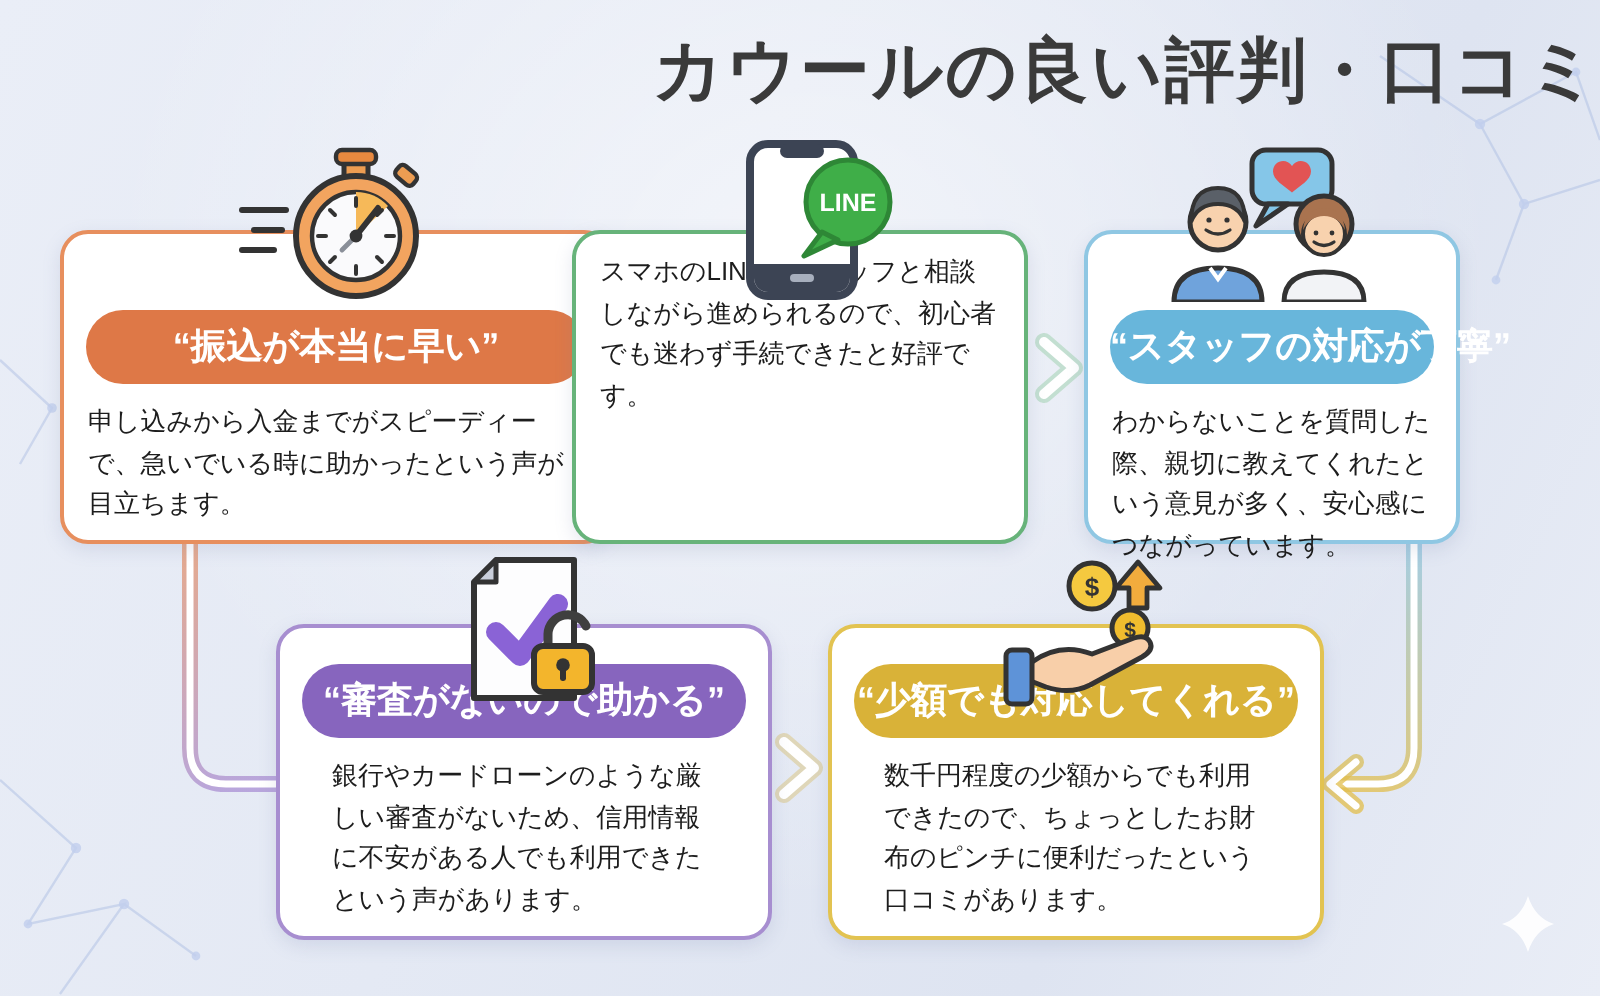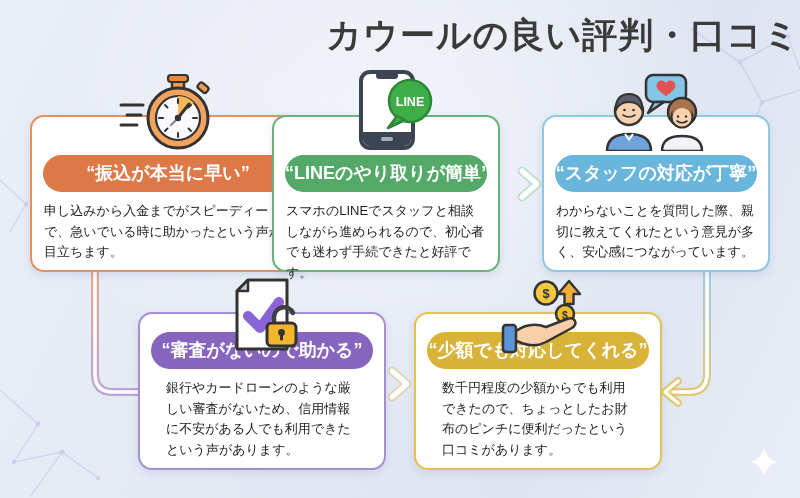--- a/index.html
+++ b/index.html
@@ -21,22 +21,22 @@
     border:2.5px solid var(--border); border-radius:14px;
     box-shadow:0 3px 9px rgba(115,125,170,.18);
     z-index:2;
   }
   .card--orange { --border:#E78F5E; --badge:#DE7847; }
   .card--green  { --border:#67B37A; --badge:#54A968; }
   .card--blue   { --border:#8FC7E3; --badge:#68B6DB; }
   .card--purple { --border:#A78ED0; --badge:#8765BE; }
   .card--yellow { --border:#E2C351; --badge:#D9B238; }
   .c1 { left:30px;  top:115px; width:276px; height:157px; }
-  .c2 { left:272px; top:115px; width:228px; height:157px; }
-  .c3 { left:542px; top:115px; width:228px; height:157px; }
+  .c2 { left:286px; top:115px; width:228px; height:157px; }
+  .c3 { left:542px; top:115px; width:188px; height:157px; }
   .c4 { left:138px; top:312px; width:248px; height:158px; }
   .c5 { left:414px; top:312px; width:248px; height:158px; }
   .icon-wrap { position:absolute; left:50%; transform:translateX(-50%); z-index:3; }
   .c1 .icon-wrap { top:-44px; }
   .c2 .icon-wrap { top:-47px; }
   .c3 .icon-wrap { top:-44px; }
   .c4 .icon-wrap { top:-37px; }
   .c5 .icon-wrap { top:-36px; }
   .badge {
     margin:38px auto 0; width:calc(100% - 22px); height:37px; line-height:37px;
@@ -149,21 +149,20 @@
       <svg width="110" height="80" viewBox="0 0 110 80">
         <rect x="30" y="2" width="52" height="76" rx="9" fill="#FFFFFF" stroke="#3C4454" stroke-width="4"></rect>
         <rect x="45" y="2" width="22" height="7" rx="3.5" fill="#3C4454"></rect>
         <path d="M32 62 h48 v7 a7 7 0 0 1 -7 7 h-34 a7 7 0 0 1 -7 -7 z" fill="#3C4454"></path>
         <rect x="50" y="67" width="12" height="4" rx="2" fill="#A7AFBD"></rect>
         <circle cx="79" cy="31" r="21" fill="#3FAE48" stroke="#2E8736" stroke-width="2.5"></circle>
         <path d="M66 46 L57 58 L74 50 Z" fill="#3FAE48" stroke="#2E8736" stroke-width="2.5" stroke-linejoin="round"></path>
         <text x="79" y="35.5" text-anchor="middle" font-size="12.5" font-weight="bold" fill="#FFFFFF">LINE</text>
       </svg>
     </div>
-    <div class="badge">“LINEのやり取りが簡単”</div>
     <p class="body-text">スマホのLINEでスタッフと相談しながら進められるので、初心者でも迷わず手続できたと好評です。</p>
   </section>
 
   <section class="card card--blue c3">
     <div class="icon-wrap">
       <svg width="120" height="78" viewBox="0 0 120 78">
         <rect x="50" y="2" width="40" height="27" rx="7" fill="#85C6E8" stroke="#333" stroke-width="2.5"></rect>
         <path d="M58 29 L52 40 L68 29 Z" fill="#85C6E8" stroke="#333" stroke-width="2.5" stroke-linejoin="round"></path>
         <path d="M70 10 c-3 -4.5 -9.5 -2.5 -9.5 2.8 c0 4.2 5.5 7.2 9.5 10.4 c4 -3.2 9.5 -6.2 9.5 -10.4 c0 -5.3 -6.5 -7.3 -9.5 -2.8 z" fill="#E25454"></path>
         <circle cx="33" cy="38" r="14" fill="#F8D2AE" stroke="#333" stroke-width="2.5"></circle>

